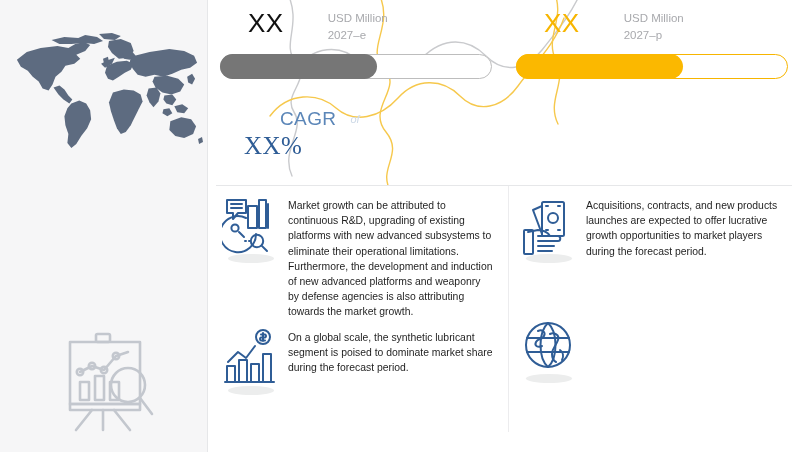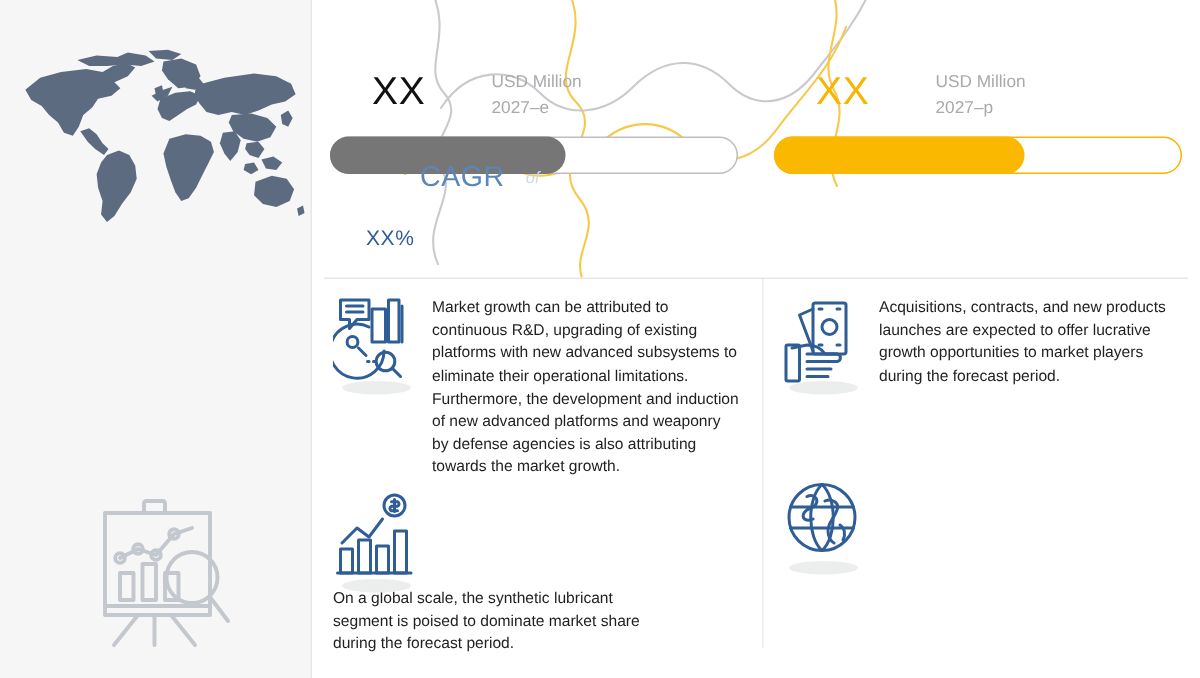--- a/index.html
+++ b/index.html
@@ -64,22 +64,21 @@
     z-index: 0;
   }
   .squiggles svg { width: 100%; height: 100%; display: block; }
 
   
   .stats-row {
     position: relative;
     z-index: 2;
     display: flex;
     width: 592px;
-    padding-top: 32px;
-    margin-top: 13px;
+    padding-top: 8px;
   }
   .stat-col { position: relative; width: 296px; padding: 0 12px; }
 
   .stat-head {
     display: flex;
     align-items: flex-start;
     height: 46px;
     padding-left: 28px;
   }
   .stat-value {
@@ -134,24 +133,25 @@
     letter-spacing: 0.4px;
   }
   .cagr-of {
     margin-left: 14px;
     font-size: 11px;
     color: #cdd9e7;
     font-style: italic;
   }
   .cagr-pct {
     display: block;
-    margin-top: 20px;
-    font-size: 14px;
+    margin-top: 2px;
+    font-size: 25px;
     color: #2f5d96;
     letter-spacing: 0.4px;
+    font-family: Liberation Serif, serif;
   }
 
   
   .summary {
     position: absolute;
     left: 138px; top: 112px;
     width: 448px;
     z-index: 3;
     font-size: 10.4px;
     line-height: 15.4px;
@@ -202,21 +202,21 @@
   }
   .card .card-text {
     font-size: 10.4px;
     line-height: 15.2px;
     color: #1f1f1f;
     padding-top: 2px;
   }
 
   #card-0 { left: 14px;  top: 6px;   width: 278px; }
   #card-1 { left: 312px; top: 6px;   width: 272px; }
-  #card-2 { left: 14px;  top: 138px; width: 278px; flex-direction: column; }
+  #card-2 { left: 14px;  top: 138px; width: 278px; }
   #card-3 { left: 312px; top: 126px; width: 272px; }
   #card-0 .card-text { width: 205px; }
   #card-1 .card-text { width: 200px; }
   #card-2 .card-text { width: 205px; }
   #card-3 .card-text { width: 200px; }
 </style>
 </head>
 <body>
 
 <div class="infographic">

